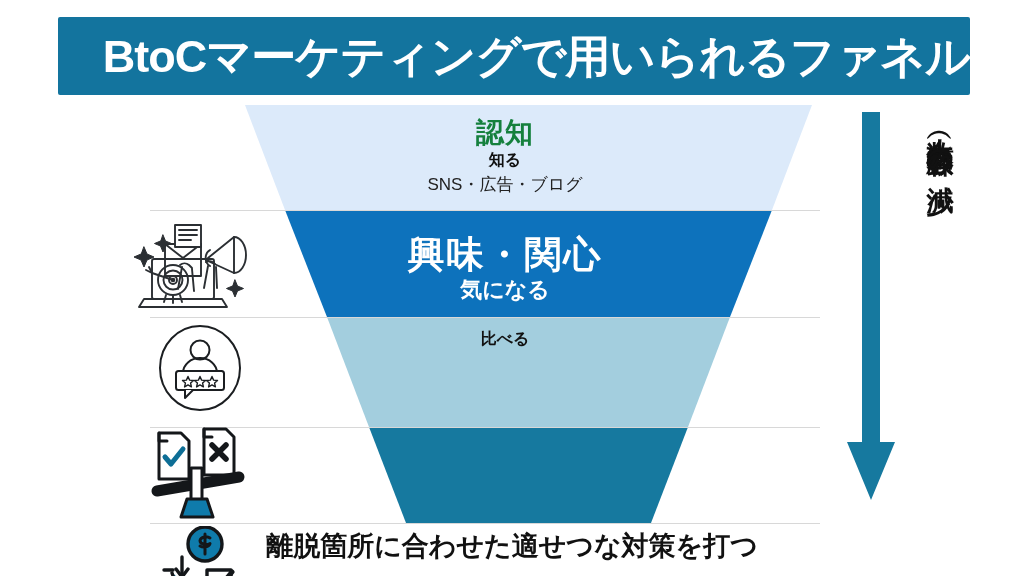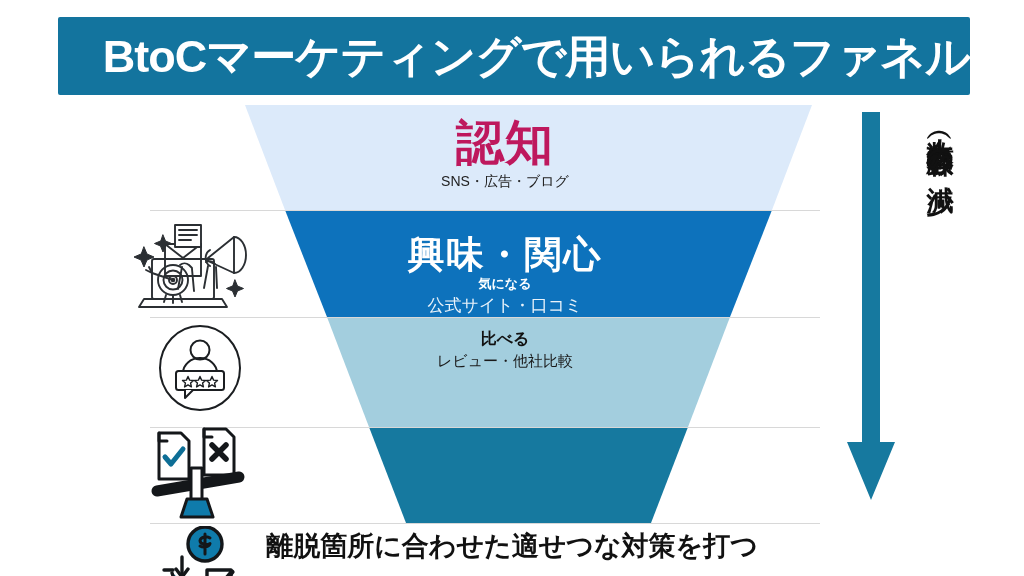--- a/index.html
+++ b/index.html
@@ -37,28 +37,28 @@
     width:560px;
     left:225px;
     pointer-events:none;
   }
   .tier-main{ font-weight:bold; line-height:1.05; }
   .tier-sub{ font-weight:bold; line-height:1.2; }
   .tier-detail{ font-weight:normal; line-height:1.2; }
 
   
   #tier1-label{ top:13px; }
-  #tier1-label .tier-main{ font-size:48px; color:#be185d; letter-spacing:1px;}
+  #tier1-label .tier-main{ font-size:28px; color:#15803d; letter-spacing:1px;}
   #tier1-label .tier-sub{ font-size:16px; color:#111; margin-top:3px;}
-  #tier1-label .tier-detail{ font-size:14px; color:#222; margin-top:5px;}
+  #tier1-label .tier-detail{ font-size:17px; color:#222; margin-top:5px;}
 
   
   #tier2-label{ top:131px; }
   #tier2-label .tier-main{ font-size:37px; color:#ffffff; letter-spacing:2px;}
-  #tier2-label .tier-sub{ font-size:13px; color:#ffffff; margin-top:2px;font-family:Liberation Mono, monospace;}
+  #tier2-label .tier-sub{ font-size:22px; color:#ffffff; margin-top:2px;}
   #tier2-label .tier-detail{ font-size:17px; color:#eaf3fa; margin-top:4px;}
 
   
   #tier3-label{ top:222px; }
   #tier3-label .tier-main{ font-size:33px; color:#111; letter-spacing:2px;}
   #tier3-label .tier-sub{ font-size:16px; color:#111; margin-top:2px;}
   #tier3-label .tier-detail{ font-size:15px; color:#1a1a1a; margin-top:4px;}
 
   
   #tier4-label{ top:340px; }
@@ -114,32 +114,31 @@
       <polygon points="369,322 688,322 651,418 406,418" fill="#16799f"></polygon>
 
       <line x1="150" y1="105.5" x2="820" y2="105.5" stroke="#d8d8d8" stroke-width="1"></line>
       <line x1="150" y1="212.5" x2="820" y2="212.5" stroke="#d8d8d8" stroke-width="1"></line>
       <line x1="150" y1="322.5" x2="820" y2="322.5" stroke="#d8d8d8" stroke-width="1"></line>
       <line x1="150" y1="418.5" x2="820" y2="418.5" stroke="#d8d8d8" stroke-width="1"></line>
     </svg>
 
     <div class="tier-label" id="tier1-label">
       <div class="tier-main">認知</div>
+      <div class="tier-sub">知る</div>
       <div class="tier-detail">SNS・広告・ブログ</div>
     </div>
 
     <div class="tier-label" id="tier2-label">
       <div class="tier-main">興味・関心</div>
       <div class="tier-sub">気になる</div>
-      <div class="tier-detail">公式サイト・口コミ</div>
     </div>
 
     <div class="tier-label" id="tier3-label">
       <div class="tier-sub">比べる</div>
-      <div class="tier-detail">レビュー・他社比較</div>
     </div>
 
 
     <svg class="funnel-icon" id="icon-awareness" width="128" height="95" viewBox="0 0 128 95">
       <g fill="none" stroke="#2b2f33" stroke-width="1.9" stroke-linecap="round" stroke-linejoin="round">
 
         <rect x="22" y="42" width="62" height="40" rx="2"></rect>
         <path d="M14 82 h78 l5 8 h-88 z"></path>
 
         <circle cx="43" cy="63" r="15"></circle>

